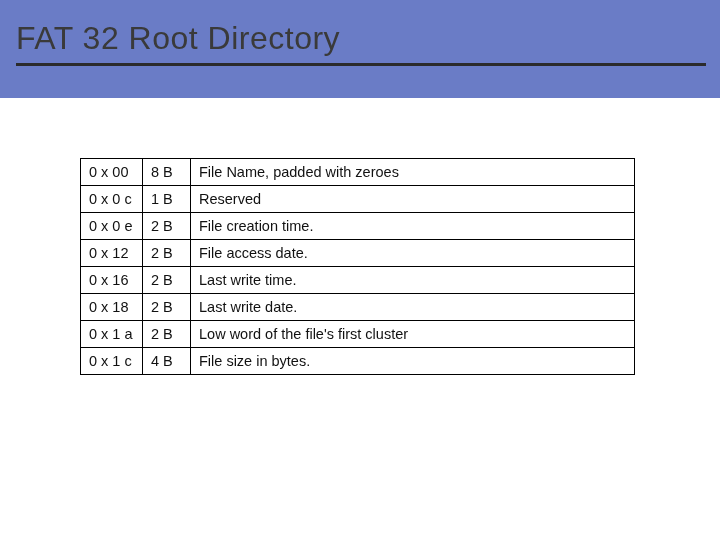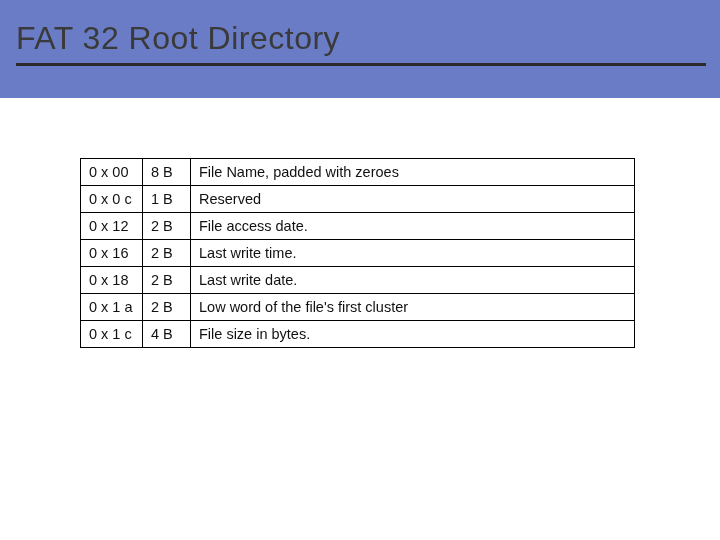--- a/index.html
+++ b/index.html
@@ -70,20 +70,25 @@
         <td class="col-offset">0 x 00</td>
         <td class="col-size">8 B</td>
         <td class="col-desc">File Name, padded with zeroes</td>
       </tr>
       <tr>
         <td class="col-offset">0 x 0 c</td>
         <td class="col-size">1 B</td>
         <td class="col-desc">Reserved</td>
       </tr>
       <tr>
+        <td class="col-offset">0 x 0 e</td>
+        <td class="col-size">2 B</td>
+        <td class="col-desc">File creation time.</td>
+      </tr>
+      <tr>
         <td class="col-offset">0 x 12</td>
         <td class="col-size">2 B</td>
         <td class="col-desc">File access date.</td>
       </tr>
       <tr>
         <td class="col-offset">0 x 16</td>
         <td class="col-size">2 B</td>
         <td class="col-desc">Last write time.</td>
       </tr>
       <tr>

